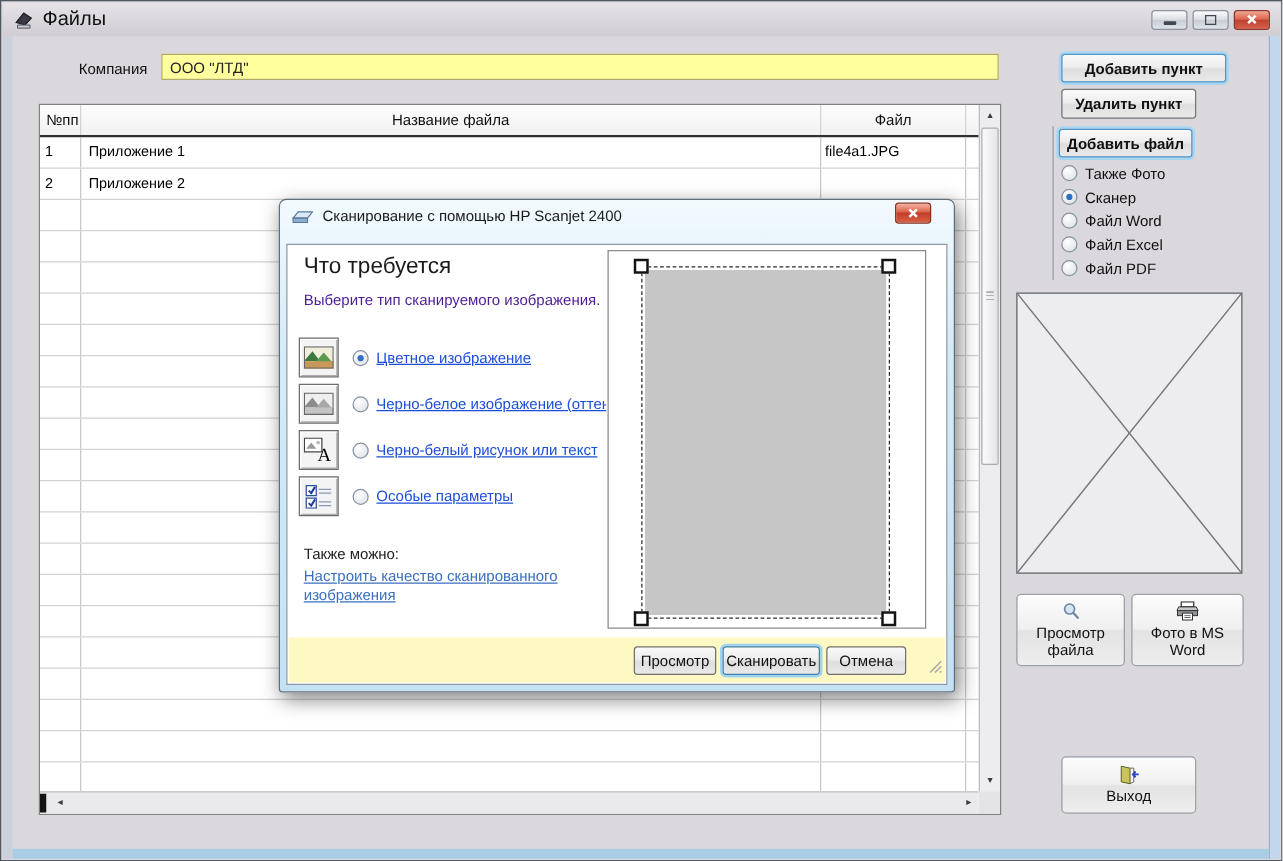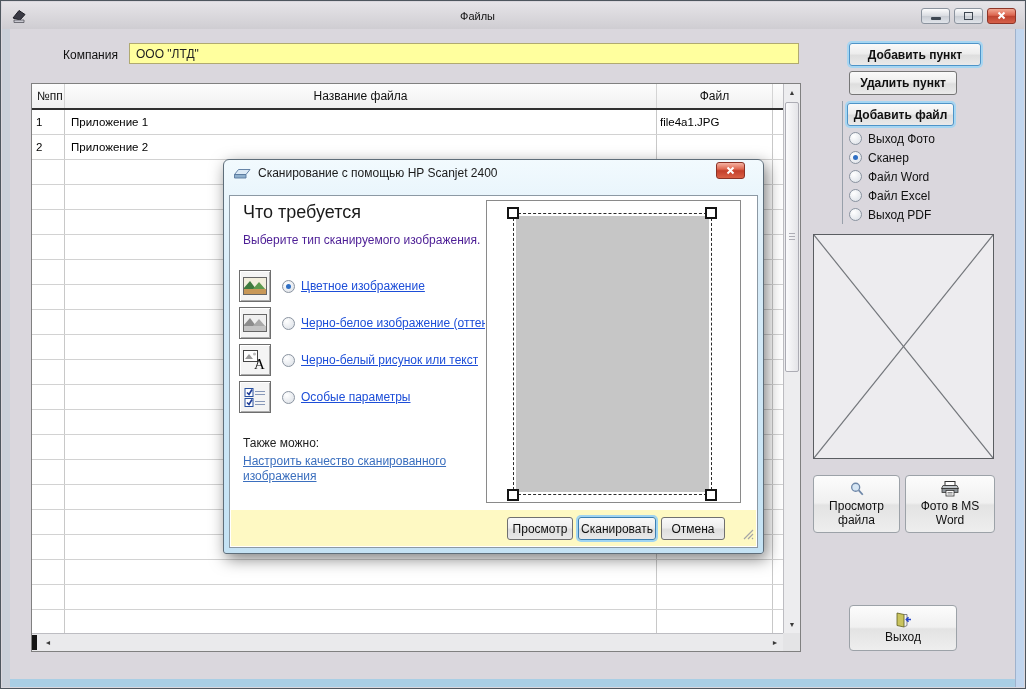--- a/index.html
+++ b/index.html
@@ -6,21 +6,21 @@
   *{box-sizing:border-box;}
   .window{position:relative;width:1026px;height:689px;font-family:"Liberation Sans",sans-serif;
           border:1px solid #4E565E;background:#DAD7DD;overflow:hidden;}
   
   .titlebar{position:absolute;left:1px;top:1px;right:1px;height:27px;
             background:linear-gradient(#E6E4E8,#CFCDD2);display:flex;align-items:center;}
   .frame-left{position:absolute;left:1px;top:28px;bottom:1px;width:8px;background:#CBD1DA;}
   .frame-right{position:absolute;right:1px;top:28px;bottom:1px;width:9px;background:#C2D6EE;border-left:1px solid #9FB2CC;}
   .frame-bottom{position:absolute;left:9px;right:10px;bottom:1px;height:8px;background:#A9CEE4;}
   .app-icon{margin-left:9px;width:16px;height:16px;flex:none;}
-  .win-title{font-size:11px;color:#101010;margin-left:7px;flex:1;text-align:center;}
+  .win-title{font-size:16px;color:#101010;margin-left:7px;flex:1;}
   .wbtn{width:29px;height:16px;border:1px solid #8B939E;border-radius:3px;margin-right:4px;
         background:linear-gradient(#FCFCFD,#DADDE2 48%,#C9CDD4 52%,#E0E4EA);
         display:flex;align-items:center;justify-content:center;}
   .wbtn.close{background:linear-gradient(#F2A894,#DC6650 45%,#BE4431 52%,#D66049);border-color:#8E3528;margin-right:8px;}
   .glyph-min{width:10px;height:3px;background:#3E4752;border-radius:1px;margin-top:5px;}
   .glyph-max{width:9px;height:8px;border:1px solid #3E4752;background:transparent;}
   
   .lbl-company{position:absolute;left:62px;top:47px;font-size:12px;color:#101010;}
   .company-field{position:absolute;left:128px;top:42px;width:670px;height:21px;background:#FFFF9E;
                  border:1px solid #B0AA70;font-size:12px;color:#222;padding:3px 0 0 6px;white-space:nowrap;overflow:hidden;}
@@ -279,37 +279,37 @@
     <div class="corner"></div>
   </div>
 
   <div class="btn focused" style="left:848px;top:42px;width:132px;height:23px;">Добавить пункт</div>
   <div class="btn" style="left:848px;top:70px;width:108px;height:24px;text-align:right;">Удалить пункт</div>
   <div class="group-line"></div>
   <div class="btn focused" style="left:846px;top:102px;width:107px;height:23px;">Добавить файл</div>
   <div class="ft-radios">
       <div class="ft-row">
         <span class="radio"></span>
-        <span class="ft-label">Выход Фото</span>
+        <span class="ft-label">Также Фото</span>
       </div>
       <div class="ft-row">
         <span class="radio checked"></span>
         <span class="ft-label">Сканер</span>
       </div>
       <div class="ft-row">
         <span class="radio"></span>
         <span class="ft-label">Файл Word</span>
       </div>
       <div class="ft-row">
         <span class="radio"></span>
         <span class="ft-label">Файл Excel</span>
       </div>
       <div class="ft-row">
         <span class="radio"></span>
-        <span class="ft-label">Выход PDF</span>
+        <span class="ft-label">Файл PDF</span>
       </div>
     </div>
 
   <div class="placeholder">
     <svg width="100%" height="100%" viewBox="0 0 100 100" preserveAspectRatio="none">
       <line x1="0" y1="0" x2="100" y2="100" stroke="#73767B" stroke-width="0.6"></line>
       <line x1="100" y1="0" x2="0" y2="100" stroke="#73767B" stroke-width="0.6"></line>
     </svg>
   </div>
 

